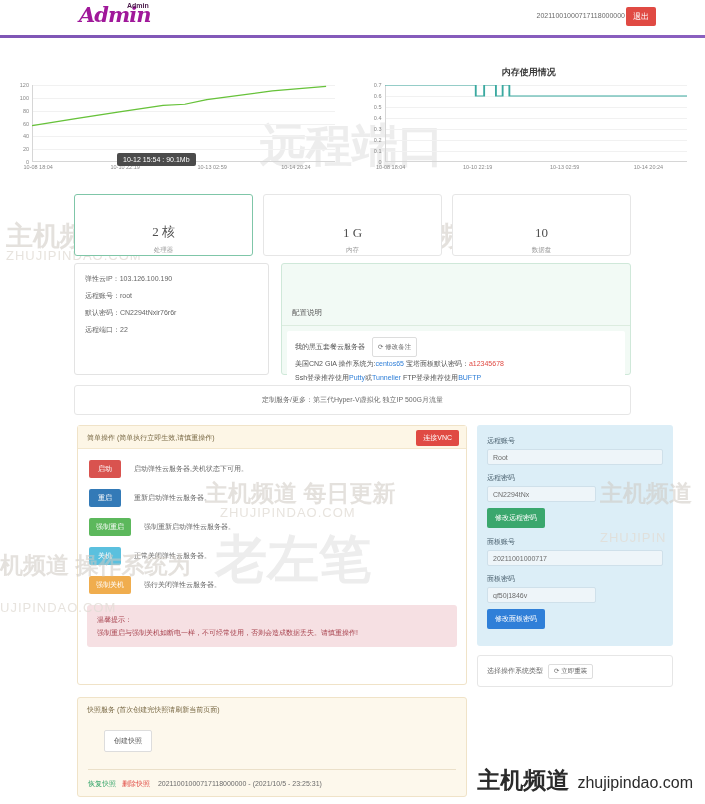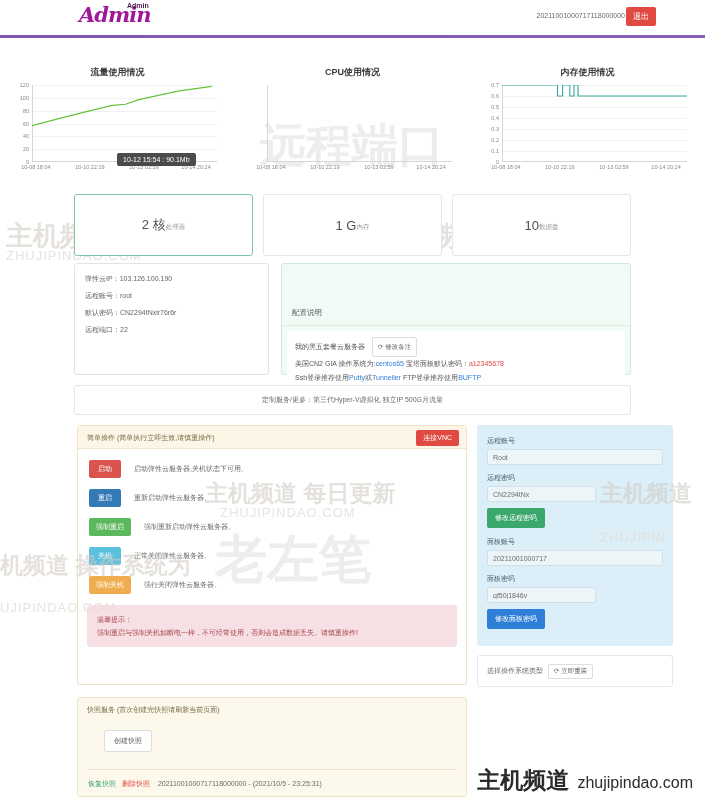--- a/index.html
+++ b/index.html
@@ -47,22 +47,22 @@
   .xticks { position:absolute; left:32px; right:10px; bottom:8px; height:12px; }
   .xtick { position:absolute; font-size:5.5px; color:#8a8a8a;
            transform:translateX(-50%); white-space:nowrap; }
   .tooltip { position:absolute; background:#4b4b4b; color:#fff; font-size:7px;
              padding:3px 6px; border-radius:2px; white-space:nowrap; z-index:5; }
 
   
   .stats { position:absolute; left:74px; top:194px; width:557px; height:62px;
            display:flex; gap:10px; z-index:2; }
   .stat { flex:1; border:1px solid #e6e6e6; border-radius:3px; background:#fff;
-          display:flex; flex-direction:row; align-items:center;
-          justify-content:center; }
+          display:flex; flex-direction:column; align-items:center;
+          justify-content:flex-end;font-family:Liberation Serif, serif; }
   .stat.hl { border-color:#7fc6a8; }
   .stat .v { font-size:13px; color:#4f4f4f; }
   .stat .l { font-size:6.5px; color:#9a9a9a; margin-top:5px; }
 
   
   .panel { border:1px solid #e3e3e3; border-radius:3px; background:#fff; }
   .panel-head { font-size:7.5px; color:#6d6d6d; padding:7px 10px;
                 border-bottom:1px solid #ececec; }
   .prod { position:absolute; left:74px; top:263px; width:195px; height:112px; z-index:2; }
   .prod .row { font-size:7px; color:#666; padding:1px 10px; line-height:15px; }
@@ -156,21 +156,20 @@
 <div class="wm wm-en" style="left:220px; top:505px; font-size:13px; z-index:4;">ZHUJIPINDAO.COM</div>
 <div class="wm wm-gray" style="left:215px; top:525px; font-size:52px; z-index:4;">老左笔</div>
 <div class="wm wm-cn" style="left:0px;   top:550px; font-size:23px; z-index:4;">机频道 操作系统为</div>
 <div class="wm wm-en" style="left:0px;   top:600px; font-size:13px; z-index:4;">UJIPINDAO.COM</div>
 <div class="wm wm-cn" style="left:600px; top:478px; font-size:23px; z-index:4;">主机频道</div>
 <div class="wm wm-en" style="left:600px; top:530px; font-size:13px; z-index:4;">ZHUJIPIN</div>
 
 <div class="charts">
 
   <div class="chart-box">
-    <div class="chart-title">流量使用情况</div>
     <div class="plot">
       <div class="gridline" style="top:0%"></div>
         <div class="gridline" style="top:16.6%"></div>
       <div class="gridline" style="top:33.3%"></div>
         <div class="gridline" style="top:50%"></div>
       <div class="gridline" style="top:66.6%"></div>
         <div class="gridline" style="top:83.3%"></div>
       <div class="axis-y"></div>
         <div class="axis-x"></div>
       <span class="ytick" style="top:0%">120</span>
@@ -186,33 +185,20 @@
     </div>
     <div class="xticks">
       <span class="xtick" style="left:2%">10-08 18:04</span>
       <span class="xtick" style="left:30%">10-10 22:19</span>
       <span class="xtick" style="left:58%">10-13 02:59</span>
       <span class="xtick" style="left:85%">10-14 20:24</span>
     </div>
     <div class="tooltip" style="left:117px; top:101px;">10-12 15:54 : 90.1Mb</div>
   </div>
 
-  <div class="chart-box">
-    <div class="chart-title">CPU使用情况</div>
-    <div class="plot">
-      <div class="axis-y"></div>
-        <div class="axis-x"></div>
-    </div>
-    <div class="xticks">
-      <span class="xtick" style="left:2%">10-08 18:04</span>
-      <span class="xtick" style="left:30%">10-10 22:19</span>
-      <span class="xtick" style="left:58%">10-13 02:59</span>
-      <span class="xtick" style="left:85%">10-14 20:24</span>
-    </div>
-  </div>
 
   <div class="chart-box">
     <div class="chart-title">内存使用情况</div>
     <div class="plot">
       <div class="gridline" style="top:0%"></div>
         <div class="gridline" style="top:14.3%"></div>
       <div class="gridline" style="top:28.6%"></div>
         <div class="gridline" style="top:42.9%"></div>
       <div class="gridline" style="top:57.1%"></div>
         <div class="gridline" style="top:71.4%"></div>

